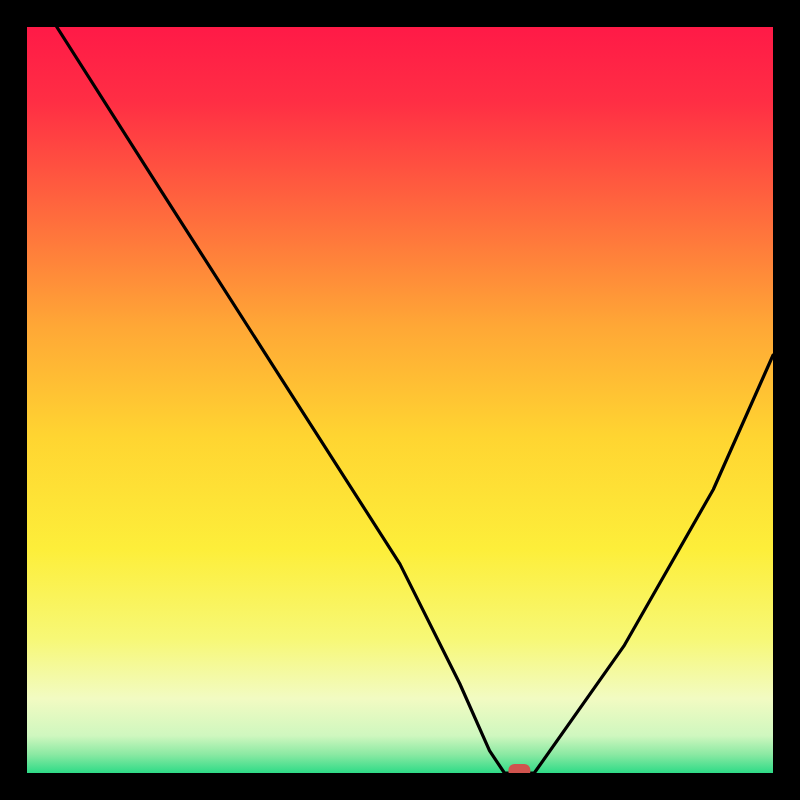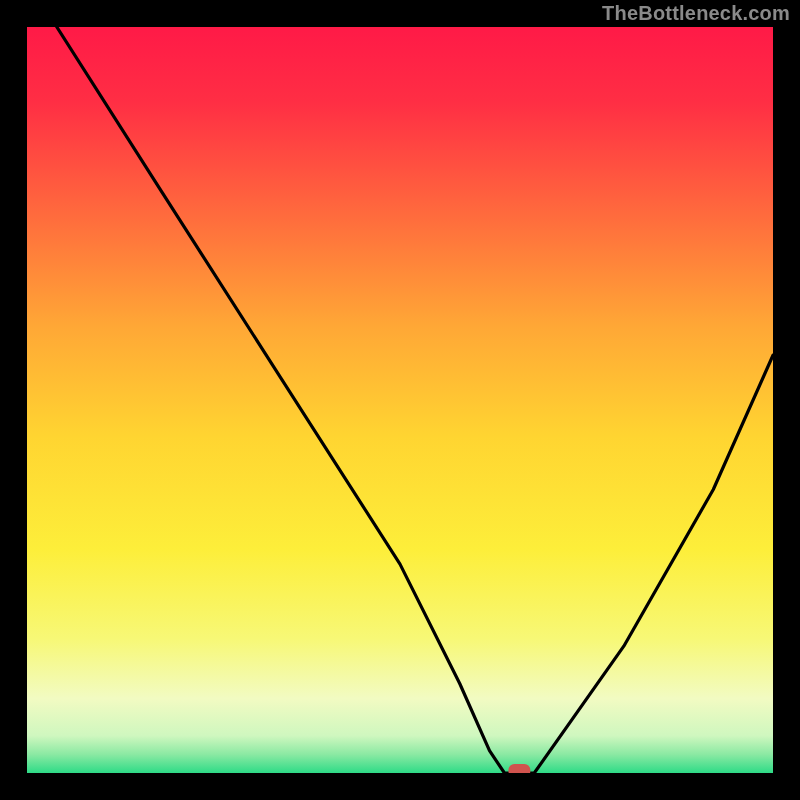--- a/index.html
+++ b/index.html
@@ -33,21 +33,20 @@
     width: 746px;
     height: 746px;
     display: block;
   }
 </style>
 </head>
 <body>
 
 <div class="frame">
 
-  <div class="attribution">TheBottleneck.com</div>
 
   <svg class="plot" viewBox="0 0 746 746" preserveAspectRatio="none">
     <defs>
       <linearGradient id="bg-grad" x1="0" y1="0" x2="0" y2="1">
           <stop offset="0%" stop-color="#ff1a47"></stop>
           <stop offset="10%" stop-color="#ff2e44"></stop>
           <stop offset="25%" stop-color="#ff6a3d"></stop>
           <stop offset="40%" stop-color="#ffa736"></stop>
           <stop offset="55.00000000000001%" stop-color="#ffd531"></stop>
           <stop offset="70%" stop-color="#fdee3a"></stop>

